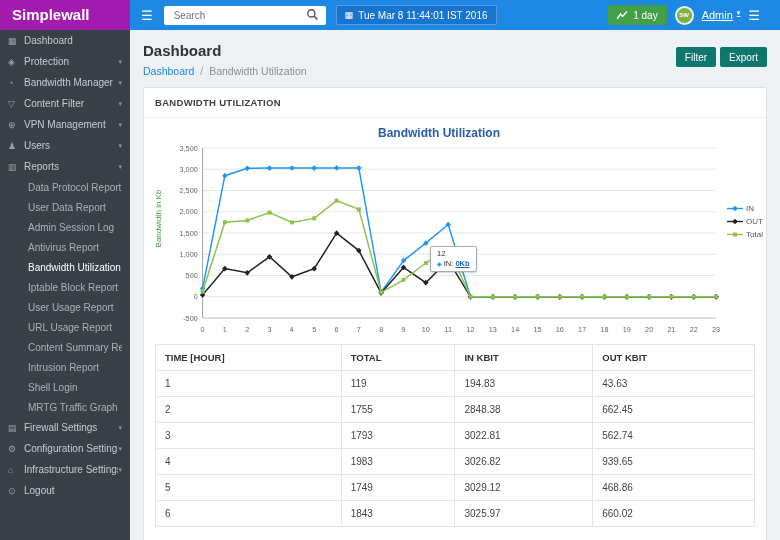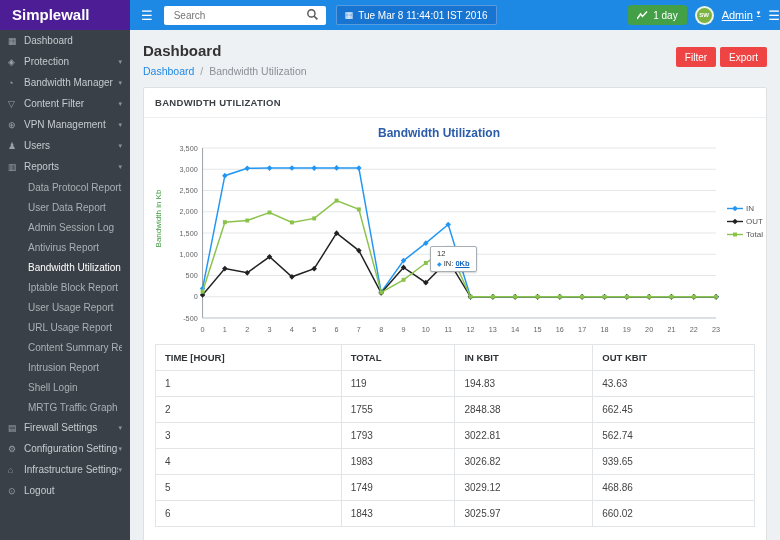--- a/index.html
+++ b/index.html
@@ -4,28 +4,28 @@
 <style>
   * { box-sizing: border-box; }
   html,body { margin:0; padding:0; }
   body {
     width:780px; height:540px; overflow:hidden;
     font-family:"Liberation Sans", sans-serif;
     background:#eef1f3; color:#333;
   }
   
   .topbar{position:fixed;top:0;left:0;width:780px;height:30px;background:#1e88e5;display:flex;align-items:center;z-index:20;}
-  .brand{width:130px;height:30px;background:#4c1d95;color:#fff;font-weight:bold;font-size:15px;line-height:30px;padding-left:12px;flex:none;}
+  .brand{width:130px;height:30px;background:#a21caf;color:#fff;font-weight:bold;font-size:15px;line-height:30px;padding-left:12px;flex:none;}
   .burger{color:#fff;font-size:13px;padding:0 11px;cursor:pointer;}
   .search-wrap{position:relative;flex:none;}
   .search-input{width:162px;height:19px;border:none;border-radius:2px;padding:0 26px 0 10px;font-size:10px;outline:none;color:#333;}
   .search-icon{position:absolute;right:7px;top:3px;width:13px;height:13px;}
   .cal-btn{margin-left:10px;display:flex;align-items:center;gap:5px;background:rgba(13,71,161,.30);border:1px solid rgba(255,255,255,.28);color:#fff;font-size:10px;height:20px;padding:0 8px;border-radius:2px;cursor:pointer;}
   .cal-glyph{font-size:9px;line-height:1;}
-  .top-right{margin-left:auto;display:flex;align-items:center;gap:8px;padding-right:0;}
+  .top-right{margin-left:auto;display:flex;align-items:center;gap:8px;padding-right:20px;}
   .day-btn{background:#43a047;color:#fff;font-size:10px;height:20px;display:flex;align-items:center;gap:5px;padding:0 9px;border-radius:3px;border:none;cursor:pointer;}
   .avatar{width:19px;height:19px;border-radius:50%;background:#7cb342;border:2px solid rgba(255,255,255,.85);color:#fff;font-size:6px;font-weight:bold;display:flex;align-items:center;justify-content:center;}
   .admin{color:#fff;font-size:11px;display:flex;align-items:flex-start;gap:4px;cursor:pointer;text-decoration:underline;}
   .caret-sm{font-size:7px;}
   .burger-r{color:#fff;font-size:13px;cursor:pointer;}
   
   .sidebar{position:fixed;top:30px;left:0;width:130px;height:510px;background:#3a4047;overflow:hidden;z-index:10;}
   .side-item{height:21px;padding:0 8px;color:#c6cbd0;font-size:10px;display:flex;align-items:center;cursor:pointer;}
   .s-ico{width:16px;font-size:9px;color:#98a0a8;flex:none;}
   .s-label{flex:1;white-space:nowrap;overflow:hidden;}
@@ -34,21 +34,21 @@
   .side-sub.active{color:#ffffff;}
   
   .main{margin-left:130px;padding:10px 13px;}
   .page-head{display:flex;justify-content:space-between;align-items:flex-start;}
   .page-title{font-size:15px;font-weight:bold;color:#333;margin:2px 0 0 0;}
   .breadcrumb{font-size:10.5px;color:#8a9096;margin-top:6px;}
   .crumb-link{color:#1e88e5;cursor:pointer;}
   .crumb-sep{margin:0 3px;color:#9aa0a6;}
   .controls{display:flex;gap:4px;align-items:center;margin-top:7px;}
   .date-input{width:110px;height:19px;border:1px solid #ccd1d5;border-radius:2px;font-size:10px;padding:0 6px;outline:none;background:#fff;}
-  .btn-primary{height:20px;background:#ef4444;color:#fff;border:none;border-radius:2px;font-size:10px;padding:0 9px;cursor:pointer;}
+  .btn-primary{height:20px;background:#0f766e;color:#fff;border:none;border-radius:2px;font-size:10px;padding:0 9px;cursor:pointer;}
   
   .card{margin-top:10px;background:#fff;border:1px solid #dde1e4;border-radius:2px;min-height:460px;}
   .card-head{padding:9px 11px;font-size:9.5px;font-weight:bold;color:#3c4146;border-bottom:1px solid #eceeef;letter-spacing:.3px;}
   
   .chart-wrap{position:relative;padding:2px 46px 0 14px;}
   .chart-title{text-align:center;font-size:12px;font-weight:bold;color:#2b5caa;margin:6px 0 0 0;}
   .ylabel{position:absolute;left:-26px;top:96px;width:80px;text-align:center;transform:rotate(-90deg);font-size:8px;color:#3e9b3e;}
   .chart-svg{display:block;width:100%;height:196px;}
   .legend{position:absolute;right:3px;top:86px;display:flex;flex-direction:column;gap:4px;justify-content:center;}
   .legend-item{display:flex;align-items:center;gap:3px;font-size:8px;color:#555;cursor:pointer;}

